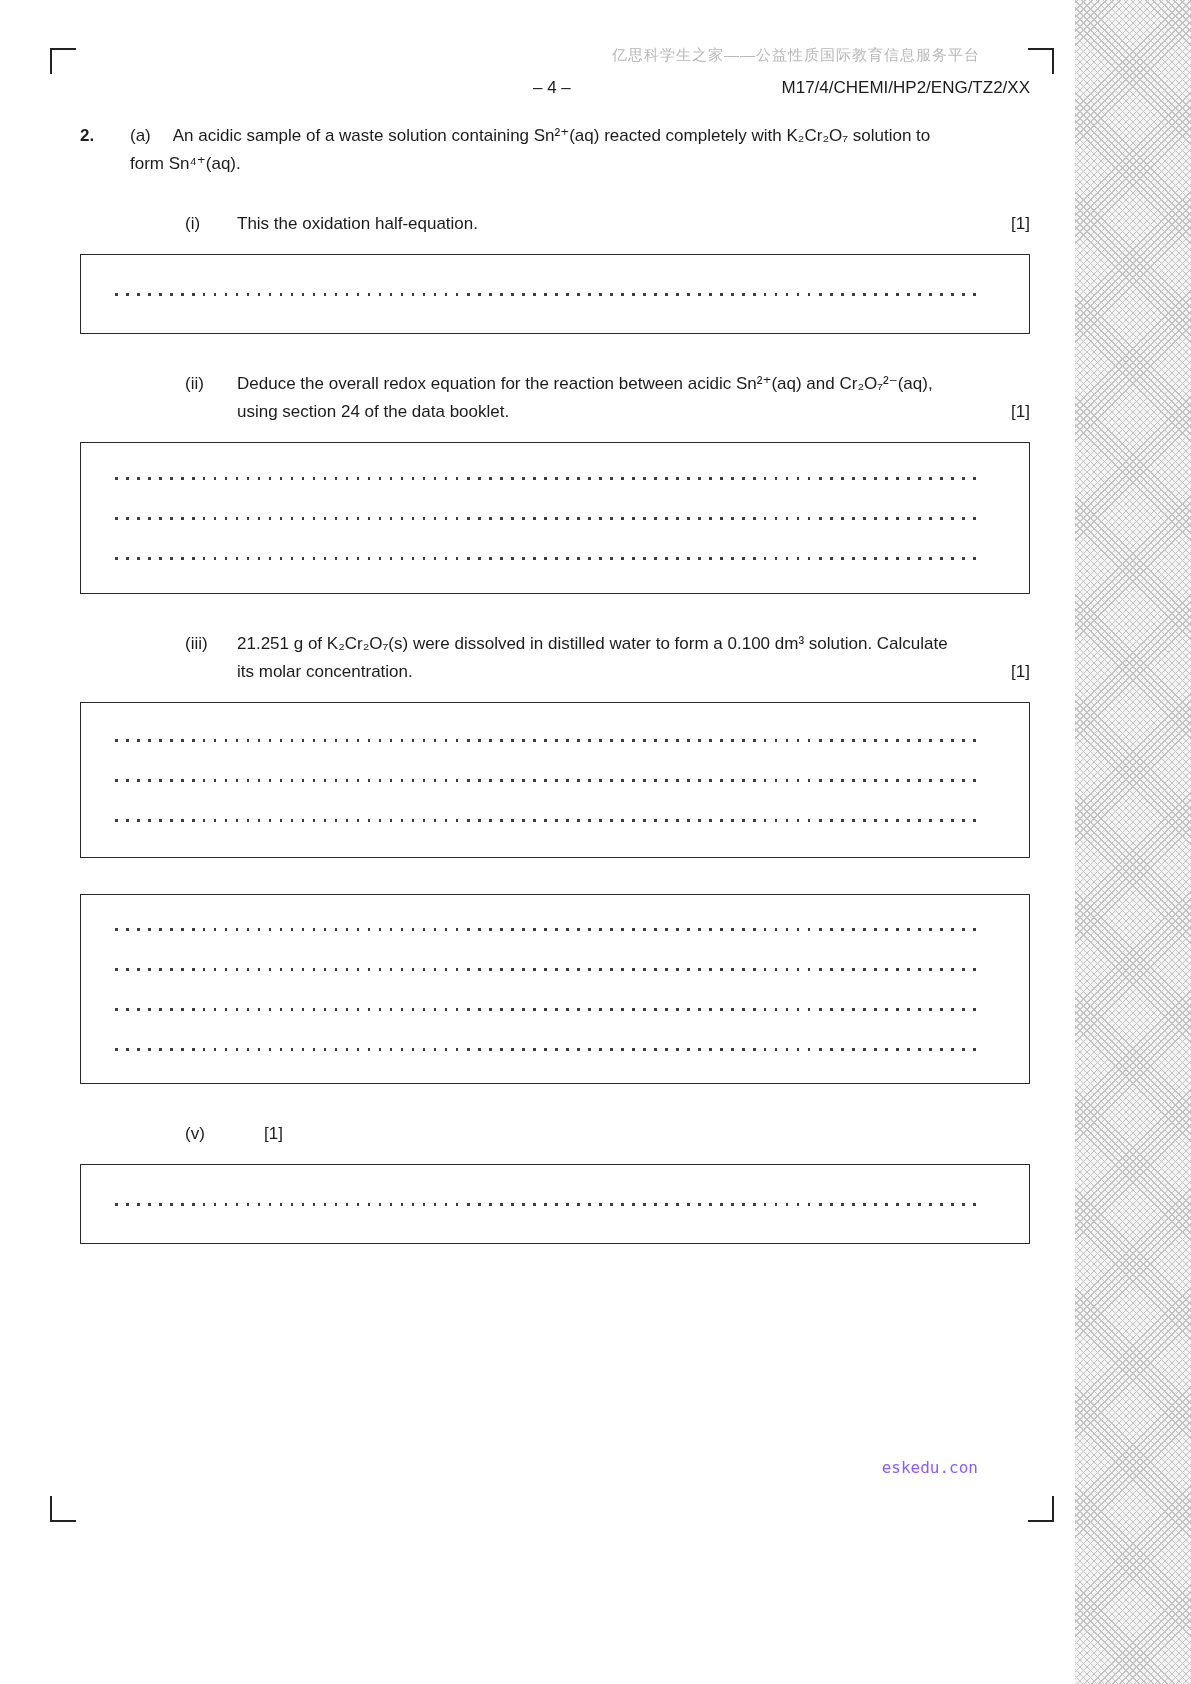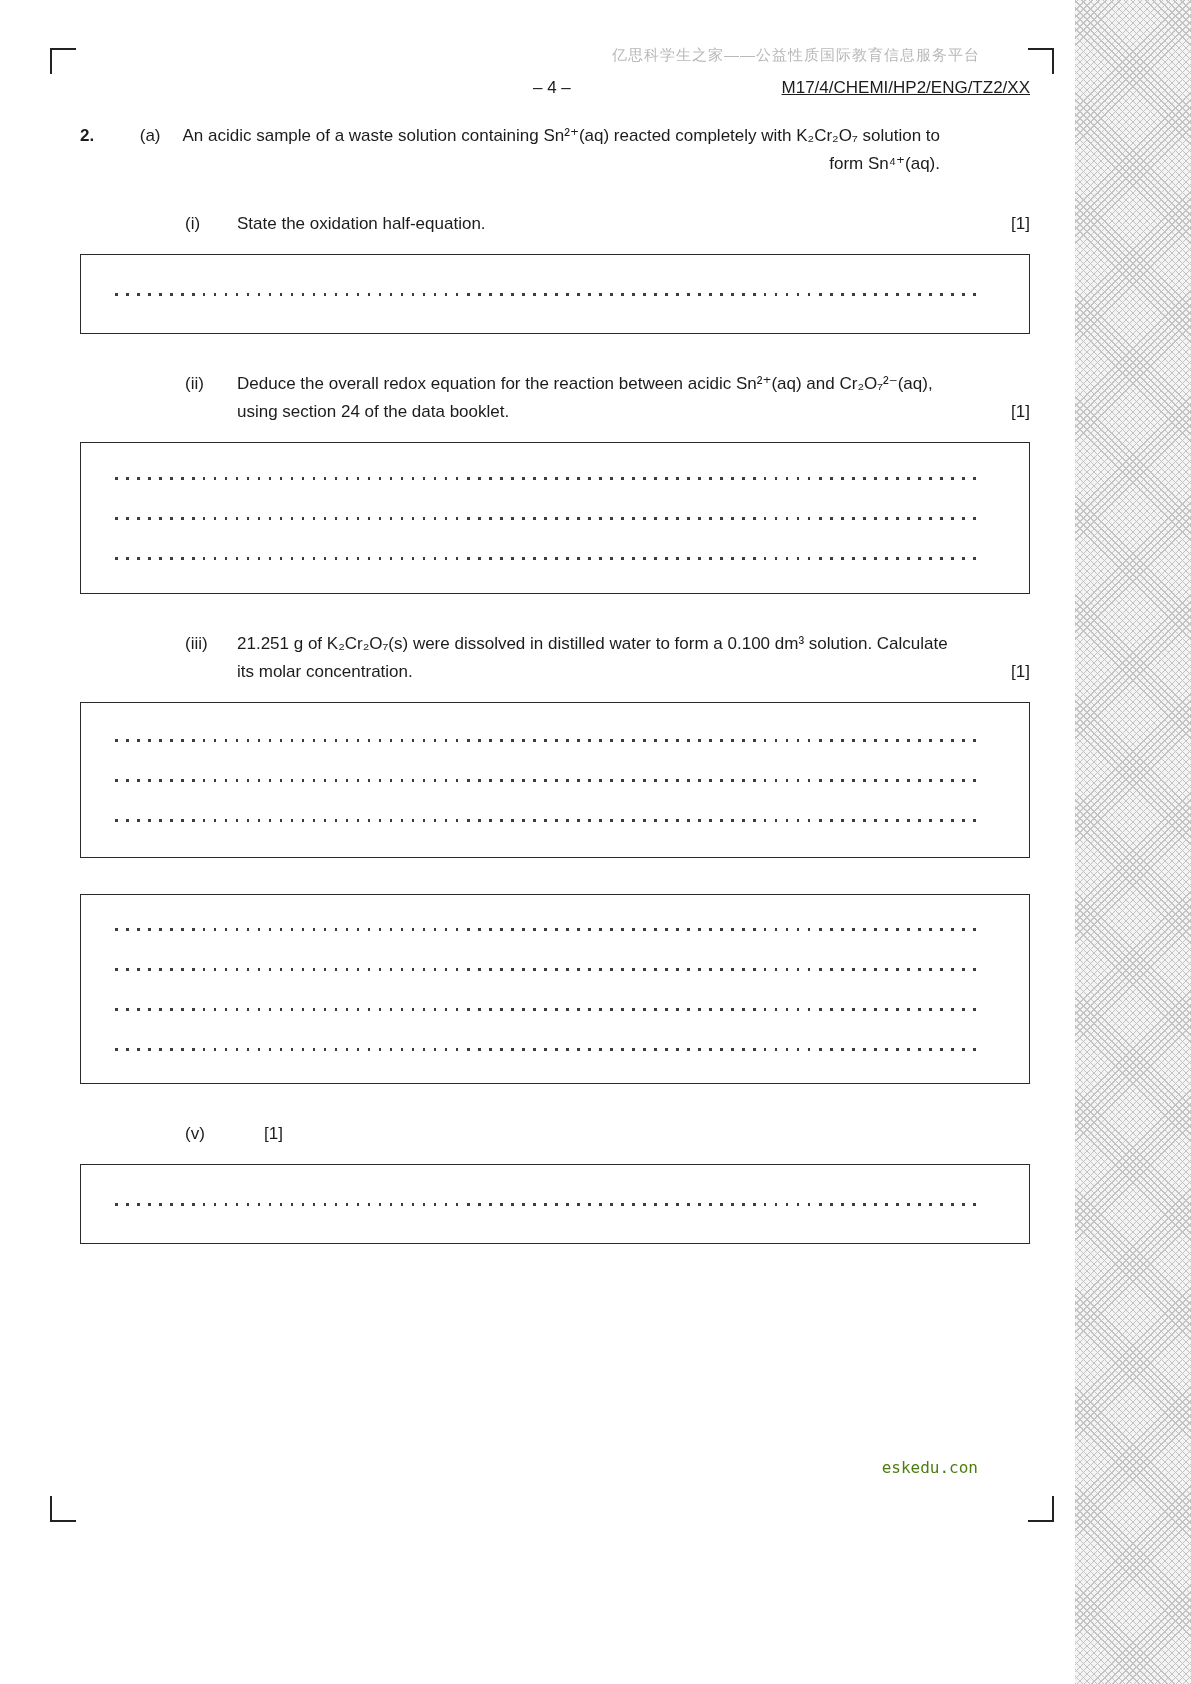--- a/index.html
+++ b/index.html
@@ -39,36 +39,35 @@
     position: absolute; top: 46px; right: 211px;
     color: #b9b9b9; font-size: 15px; letter-spacing: 1px;
   }
   .page-num {
     position: absolute; top: 78px; left: 533px;
     font-size: 17px;
   }
   .exam-code {
     position: absolute; top: 78px; right: 161px;
     font-size: 17px;
-    text-decoration: underline;
   }
 
   
   .content {
     position: absolute;
     top: 0; left: 80px;
     width: 950px;
     padding-top: 122px;
     font-size: 17px;
     line-height: 28px;
   }
 
   .q-intro { display: flex; align-items: flex-start; margin-bottom: 32px; }
   .q-num { width: 50px; font-weight: bold; }
-  .q-body { width: 810px; text-align: right; }
+  .q-body { width: 810px; }
   .q-part-label { display: inline-block; margin-right: 22px; }
 
   .subpart {
     display: flex; align-items: flex-start;
     margin-left: 105px;
     margin-bottom: 16px;
     width: 845px;
   }
   .sp-label { width: 52px; flex: none; }
   .sp-text  { flex: 1; padding-right: 24px; }
@@ -107,21 +106,21 @@
     background-color: #ffffff;
     background-image:
       repeating-linear-gradient(90deg, #000 0 2px, transparent 2px 7px),
       repeating-linear-gradient(90deg, #000 0 4px, transparent 4px 13px),
       repeating-linear-gradient(90deg, #000 0 1px, transparent 1px 5px);
   }
   .barcode-label { font-size: 15px; margin-top: 4px; letter-spacing: 0.5px; }
 
   .wm-bottom {
     position: absolute; top: 1458px; right: 213px;
-    color: #4d7c0f; font-size: 16px;
+    color: #8b5cf6; font-size: 16px;
     font-family: "DejaVu Sans Mono", monospace;
   }
 </style>
 </head>
 <body>
 
 <div class="page">
 
   <div class="hatch-strip"></div>
 
@@ -138,21 +137,21 @@
 
     <div class="q-intro">
       <div class="q-num">2.</div>
       <div class="q-body">
         <span class="q-part-label">(a)</span><span>An acidic sample of a waste solution containing Sn²⁺(aq) reacted completely with K₂Cr₂O₇ solution to form Sn⁴⁺(aq).</span>
       </div>
     </div>
 
     <div class="subpart">
       <div class="sp-label">(i)</div>
-      <div class="sp-text">State the oxidation half-equation.</div>
+      <div class="sp-text">This the oxidation half-equation.</div>
       <div class="sp-marks">[1]</div>
     </div>
     <div class="answer-box box-1">
       <div class="answer-line"></div>
     </div>
 
     <div class="subpart">
       <div class="sp-label">(ii)</div>
       <div class="sp-text">Deduce the overall redox equation for the reaction between acidic Sn²⁺(aq) and Cr₂O₇²⁻(aq), using section 24 of the data booklet.</div>
       <div class="sp-marks">[1]</div>

